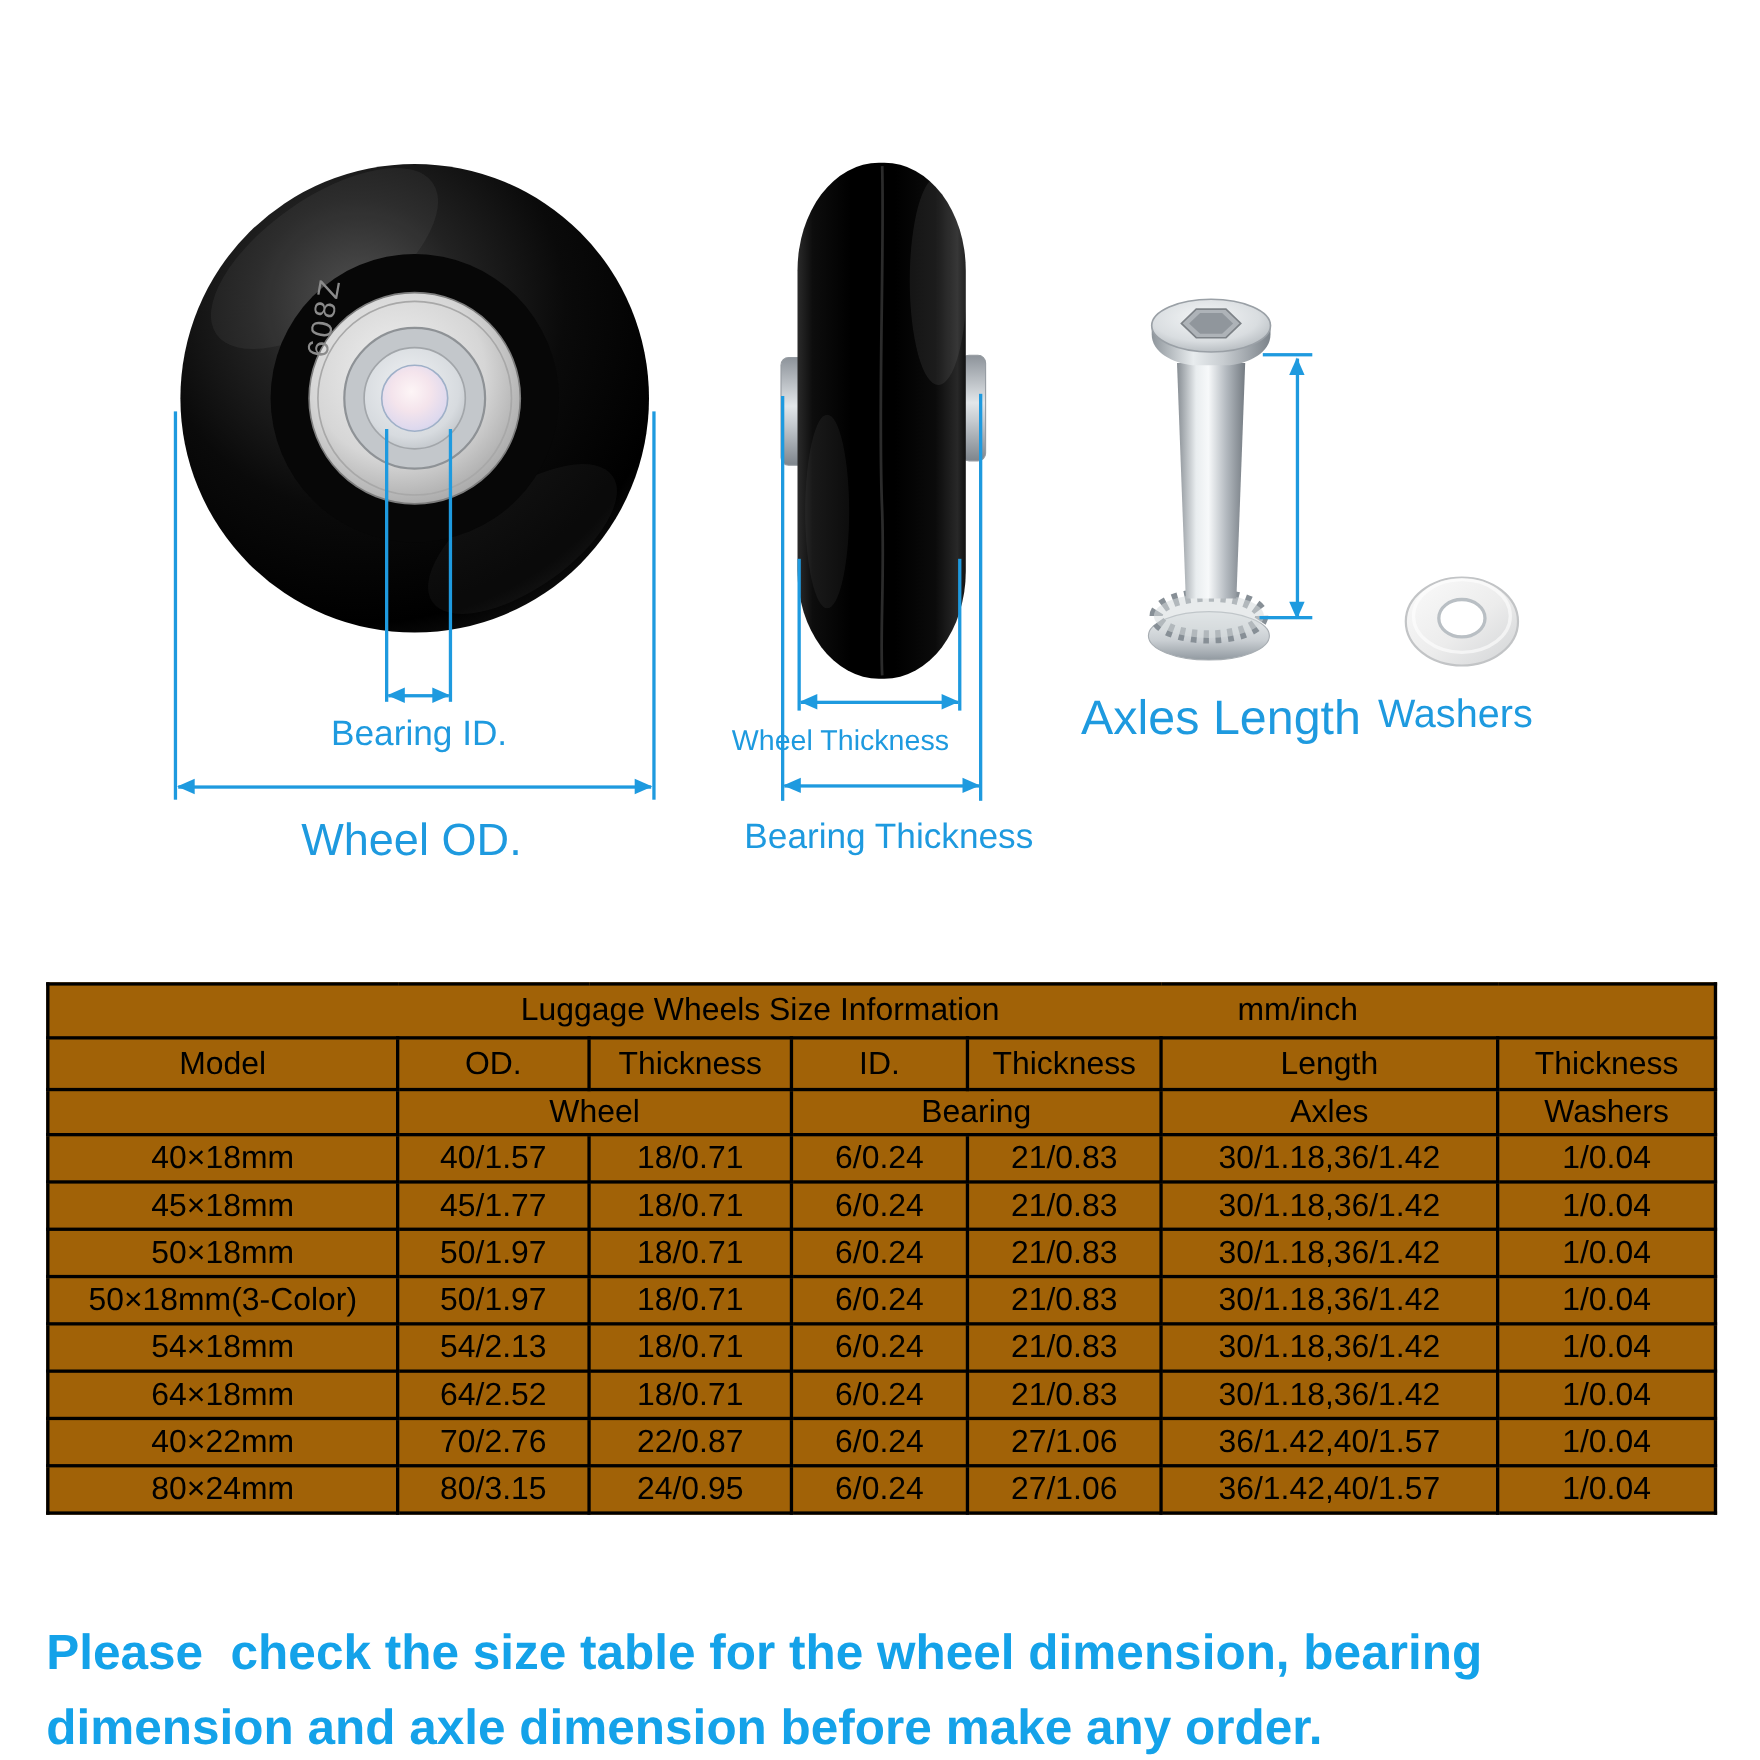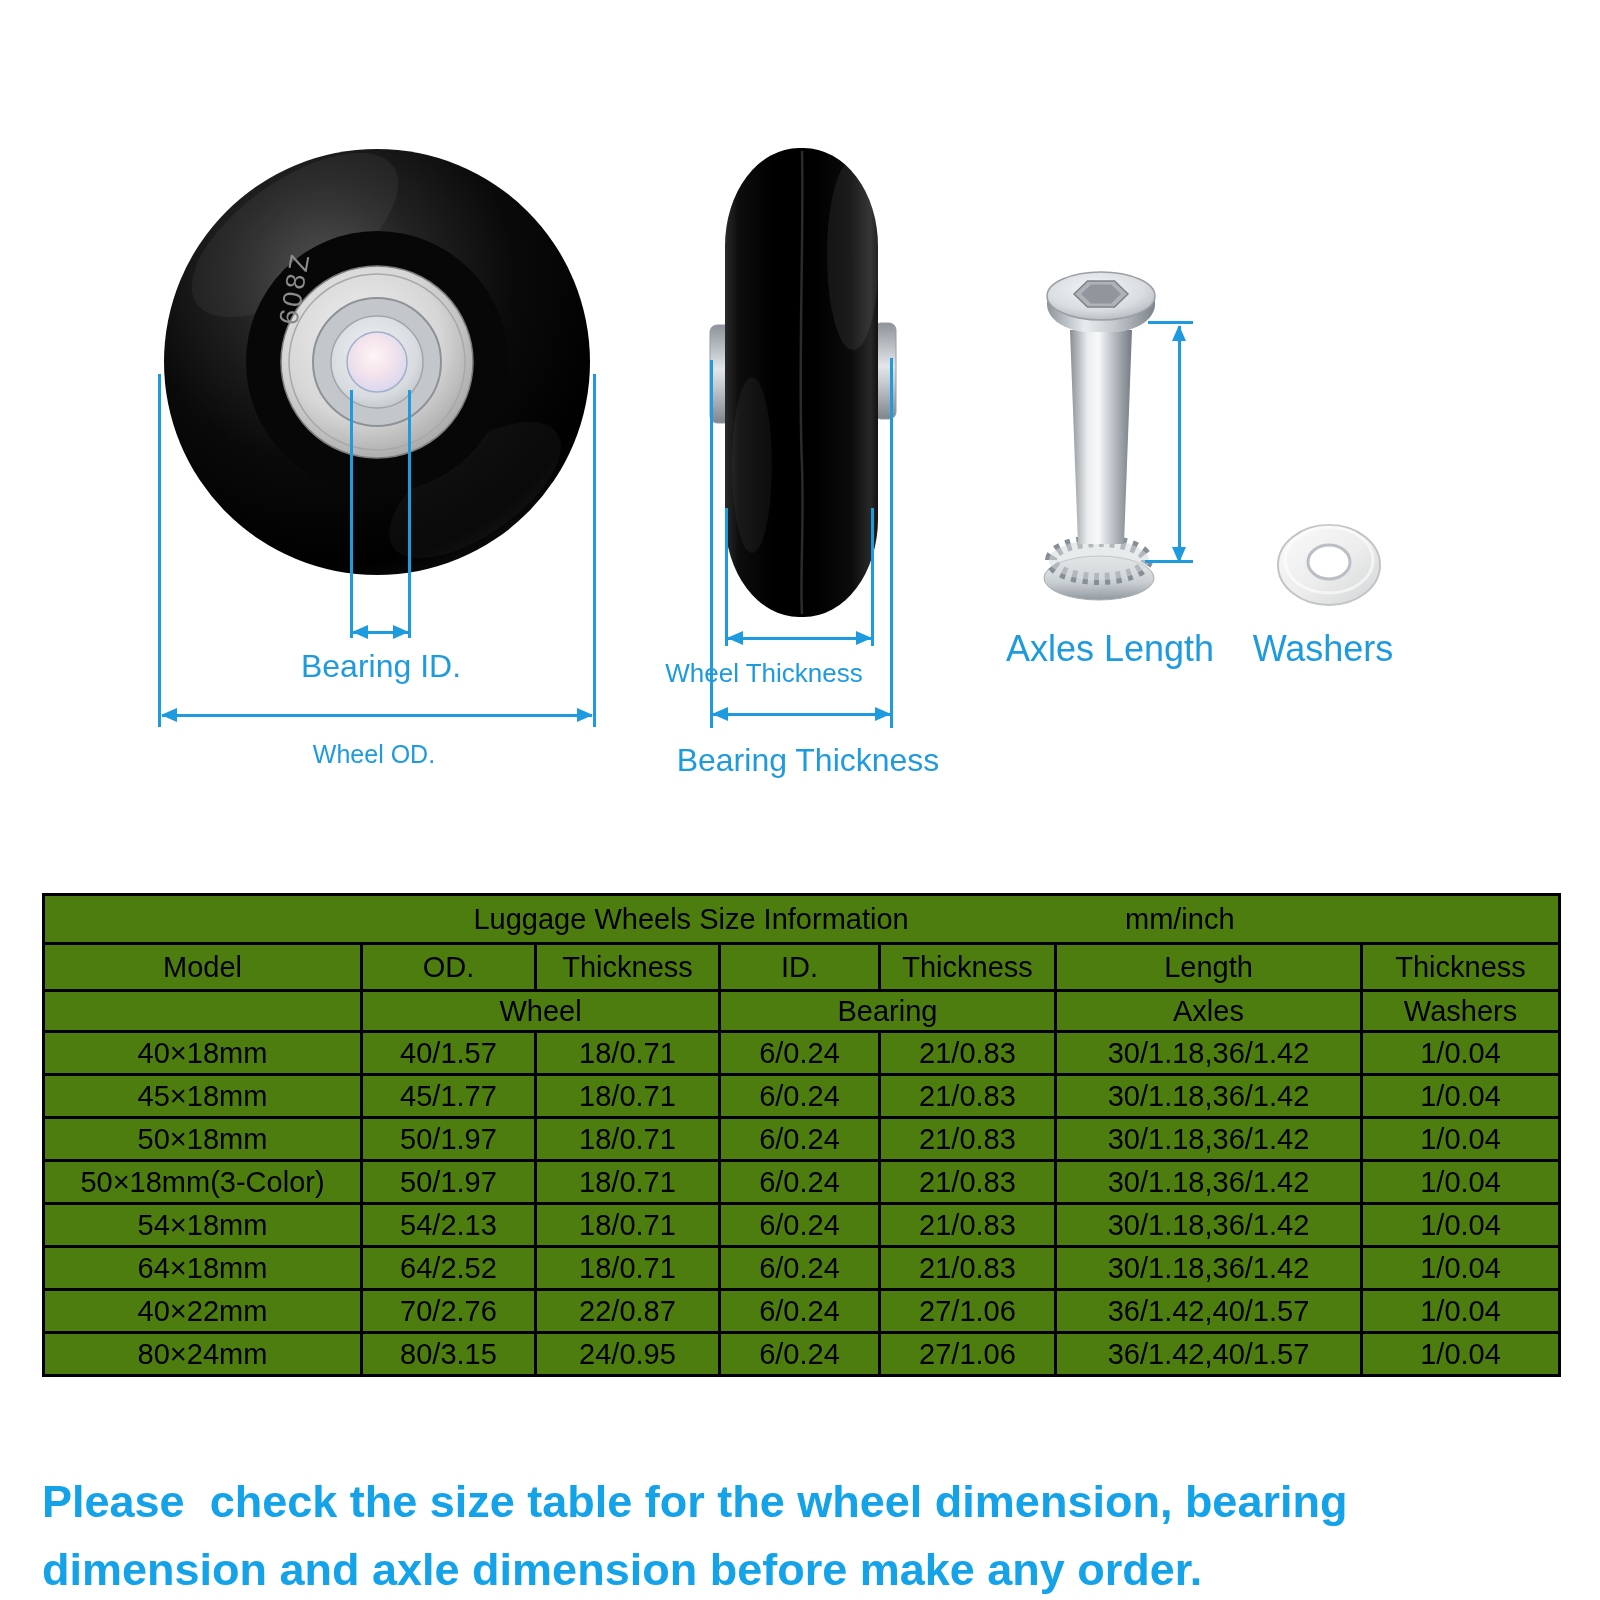--- a/index.html
+++ b/index.html
@@ -15,21 +15,21 @@
   .harrow::after{content:"";position:absolute;right:-1px;top:-6px;width:0;height:0;
     border-top:7px solid transparent;border-bottom:7px solid transparent;border-left:16px solid var(--blue)}
   .varrow{position:absolute;width:3px;background:var(--blue)}
   .varrow::before{content:"";position:absolute;top:-1px;left:-6px;width:0;height:0;
     border-left:7px solid transparent;border-right:7px solid transparent;border-bottom:16px solid var(--blue)}
   .varrow::after{content:"";position:absolute;bottom:-1px;left:-6px;width:0;height:0;
     border-left:7px solid transparent;border-right:7px solid transparent;border-top:16px solid var(--blue)}
   .lbl{position:absolute;transform:translateX(-50%);color:var(--blue);font-weight:normal;white-space:nowrap}
   
   .size-table{position:absolute;left:42px;top:893px;width:1516px;border-collapse:collapse;
-              table-layout:fixed;font-size:29px;color:#000;background:#4d7c0f}
+              table-layout:fixed;font-size:29px;color:#000;background:#a16207}
   .size-table th,.size-table td{border:3px solid #000;text-align:center;font-weight:normal;
               padding:0;overflow:hidden;white-space:nowrap}
   .size-table thead tr:nth-child(1) th{height:46px}
   .size-table thead tr:nth-child(2) th{height:44px}
   .size-table thead tr:nth-child(3) th{height:38px}
   .size-table tbody td{height:40px}
   .title-cell{position:relative}
   .tbl-title{position:absolute;left:42.7%;top:50%;transform:translate(-50%,-50%);white-space:nowrap}
   .tbl-unit{position:absolute;left:75%;top:50%;transform:translate(-50%,-50%);white-space:nowrap}
   .note{position:absolute;left:42px;top:1468px;width:1530px;color:var(--noteblue);
@@ -167,24 +167,24 @@
 
   <div class="vline" style="left:710px;top:360px;height:368px"></div>
   <div class="vline" style="left:890px;top:358px;height:370px"></div>
   <div class="harrow" style="left:713px;top:713px;width:177px"></div>
 
   <div class="varrow" style="left:1178px;top:326px;height:236px"></div>
   <div class="hline" style="left:1148px;top:321px;width:45px"></div>
   <div class="hline" style="left:1145px;top:560px;width:48px"></div>
 
   <div class="lbl" style="left:381px;top:648px;font-size:32px">Bearing ID.</div>
-  <div class="lbl" style="left:374px;top:740px;font-size:25px">Wheel OD.</div>
+  <div class="lbl" style="left:374px;top:740px;font-size:41px">Wheel OD.</div>
   <div class="lbl" style="left:764px;top:658px;font-size:26px">Wheel Thickness</div>
   <div class="lbl" style="left:808px;top:742px;font-size:32px">Bearing Thickness</div>
-  <div class="lbl" style="left:1110px;top:628px;font-size:36px">Axles Length</div>
+  <div class="lbl" style="left:1110px;top:628px;font-size:44px">Axles Length</div>
   <div class="lbl" style="left:1323px;top:628px;font-size:36px">Washers</div>
 
   <table class="size-table">
     <colgroup>
       <col style="width:318px">
         <col style="width:174px">
         <col style="width:184px">
       <col style="width:160px">
         <col style="width:176px">
         <col style="width:306px">

